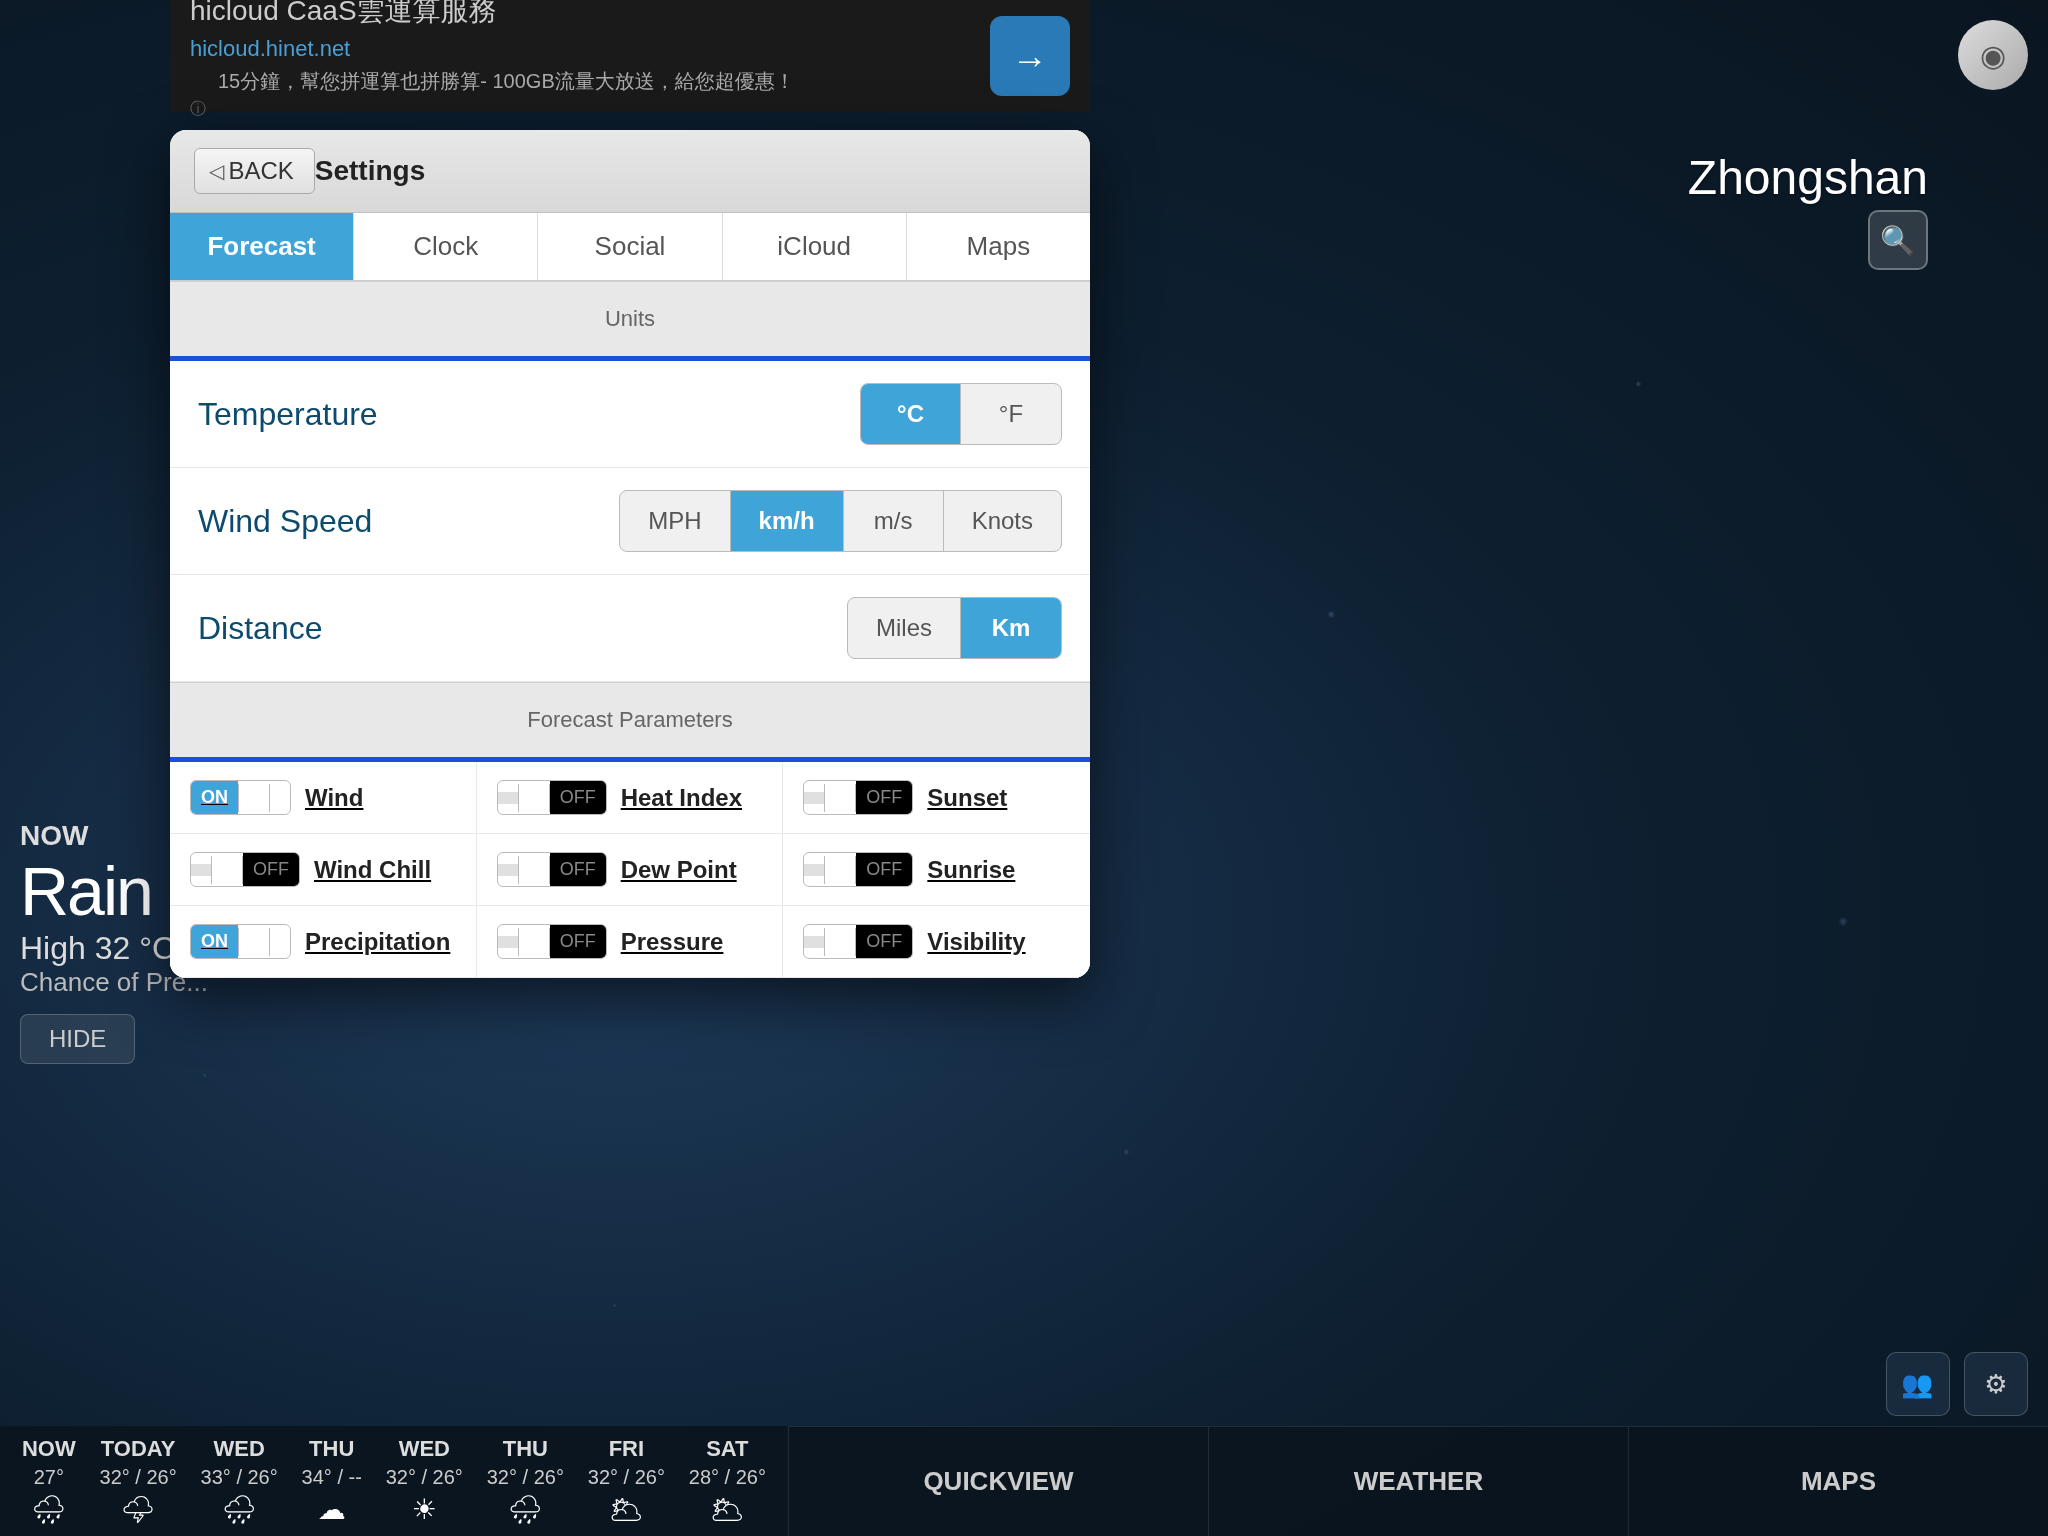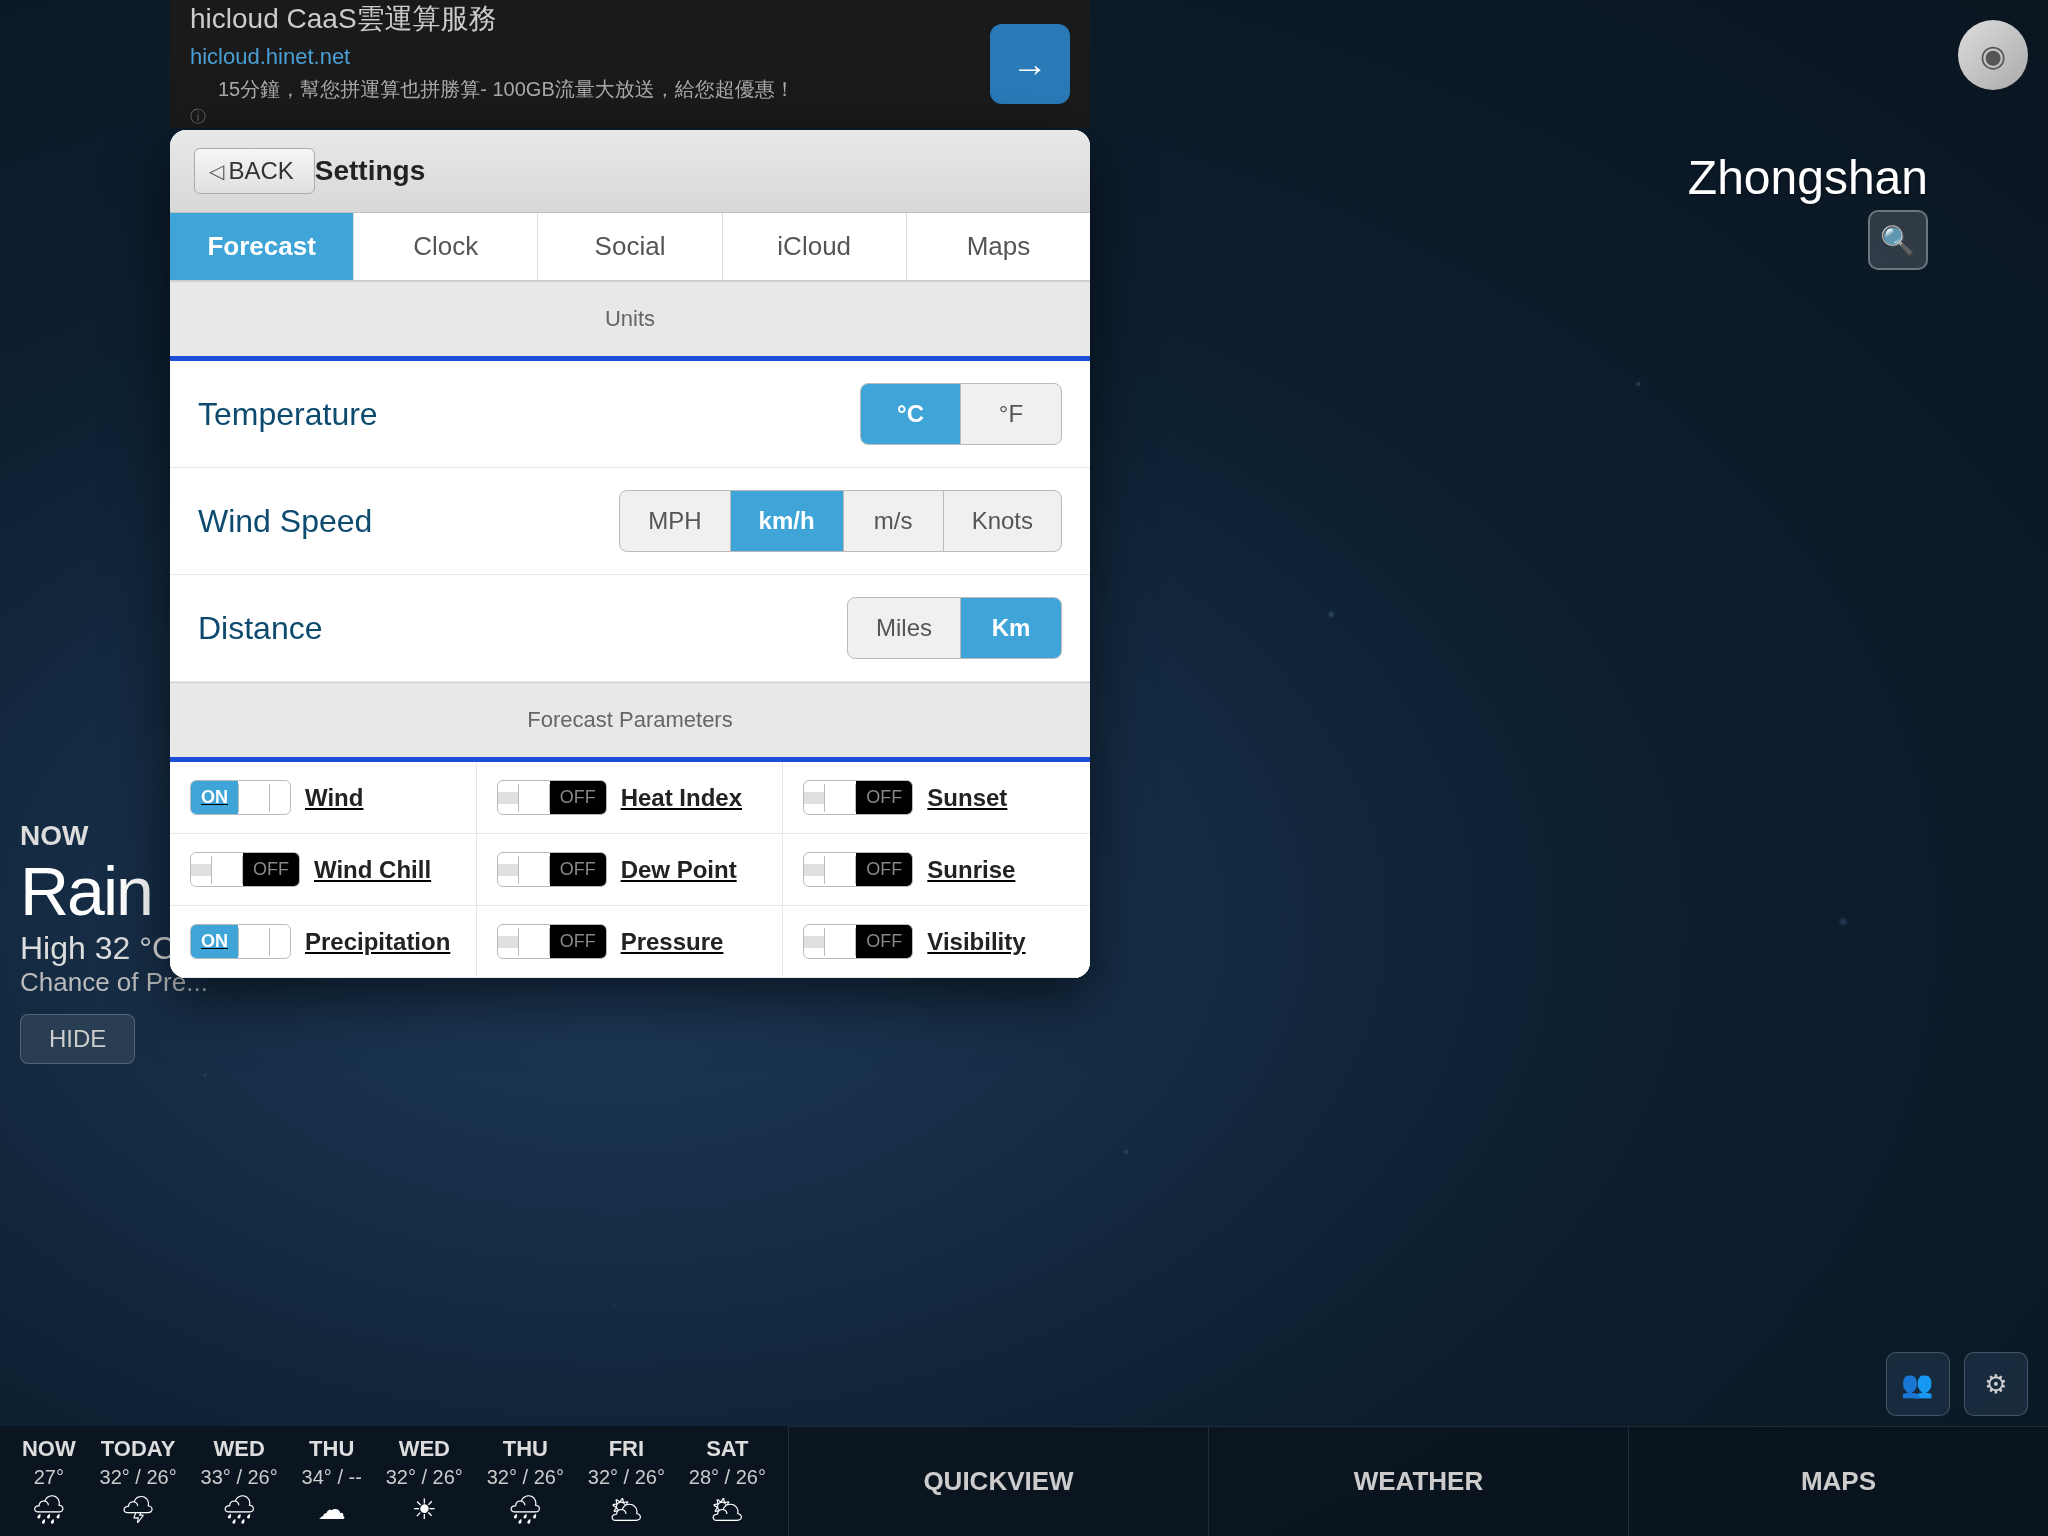--- a/index.html
+++ b/index.html
@@ -31,21 +31,21 @@
         radial-gradient(circle 3px at 55% 75%, rgba(120,160,200,0.3) 0%, transparent 100%),
         radial-gradient(circle 2px at 30% 85%, rgba(100,140,180,0.25) 0%, transparent 100%);
     }
 
     
     .ad-banner {
       position: absolute;
       top: 0;
       left: 170px;
       width: 920px;
-      height: 128px;
+      height: 112px;
       background: #1a1a1a;
       display: flex;
       align-items: center;
       padding: 0 20px;
       gap: 20px;
     }
     .ad-text { flex: 1; }
     .ad-title { color: #ccc; font-size: 28px; margin-bottom: 6px; }
     .ad-link { color: #4a9fd4; font-size: 22px; margin-bottom: 6px; }
     .ad-desc { color: #aaa; font-size: 20px; margin-left: 28px; }
@@ -230,20 +230,21 @@
       font-size: 28px;
       font-weight: 700;
       color: #222;
     }
 
     
     .tabs-row {
       display: flex;
       background: white;
       border-bottom: 1px solid #ccc;
+      justify-content: flex-end;
     }
     .tab-item {
       flex: 1;
       padding: 18px 10px;
       text-align: center;
       font-size: 26px;
       color: #555;
       cursor: pointer;
       border-right: 1px solid #ddd;
     }

